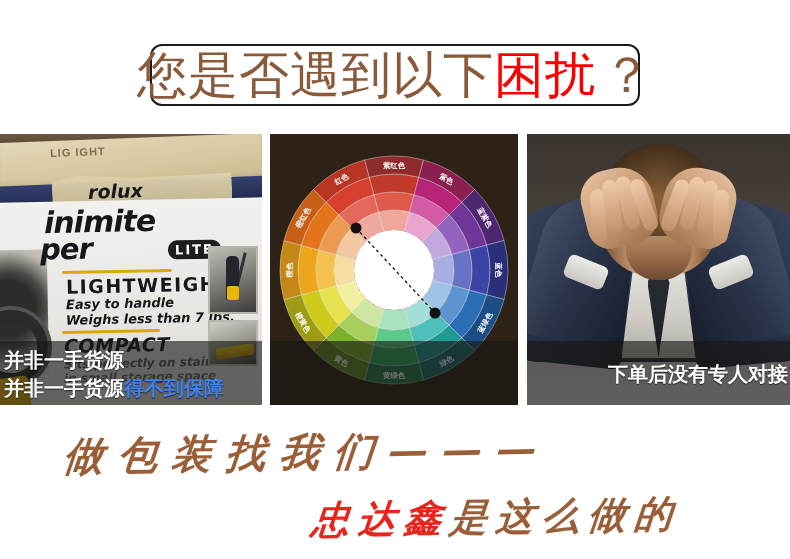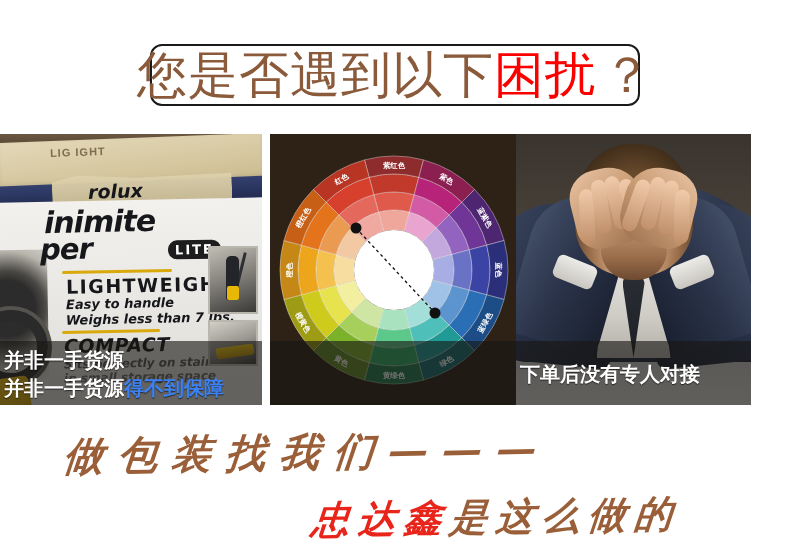--- a/index.html
+++ b/index.html
@@ -27,21 +27,21 @@
   .t-q{ color:#8a5a3b; padding-left:6px; }
 
   
   .panels{ position:absolute; left:0; top:134px; width:790px; height:271px; }
   .panel{
     position:absolute; top:0; height:271px; overflow:hidden;
     background:#2e2115;
   }
   .panel-1{ left:0px;   width:262px; }
   .panel-2{ left:270px; width:248px; background:#2e2115; }
-  .panel-3{ left:516px; width:235px; }
+  .panel-3{ left:527px; width:263px;text-align:right; }
 
   .pic{ position:absolute; inset:0; }
 
   
   .caption{
     position:absolute; left:0; right:0; bottom:0; height:64px;
     background:rgba(25,22,20,0.62);
     padding:6px 2px 4px 4px;
     display:flex; flex-direction:column; justify-content:center;
   }

